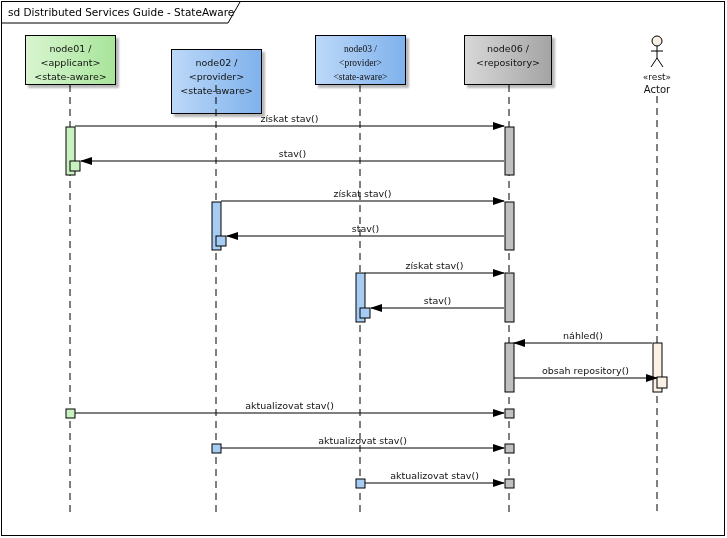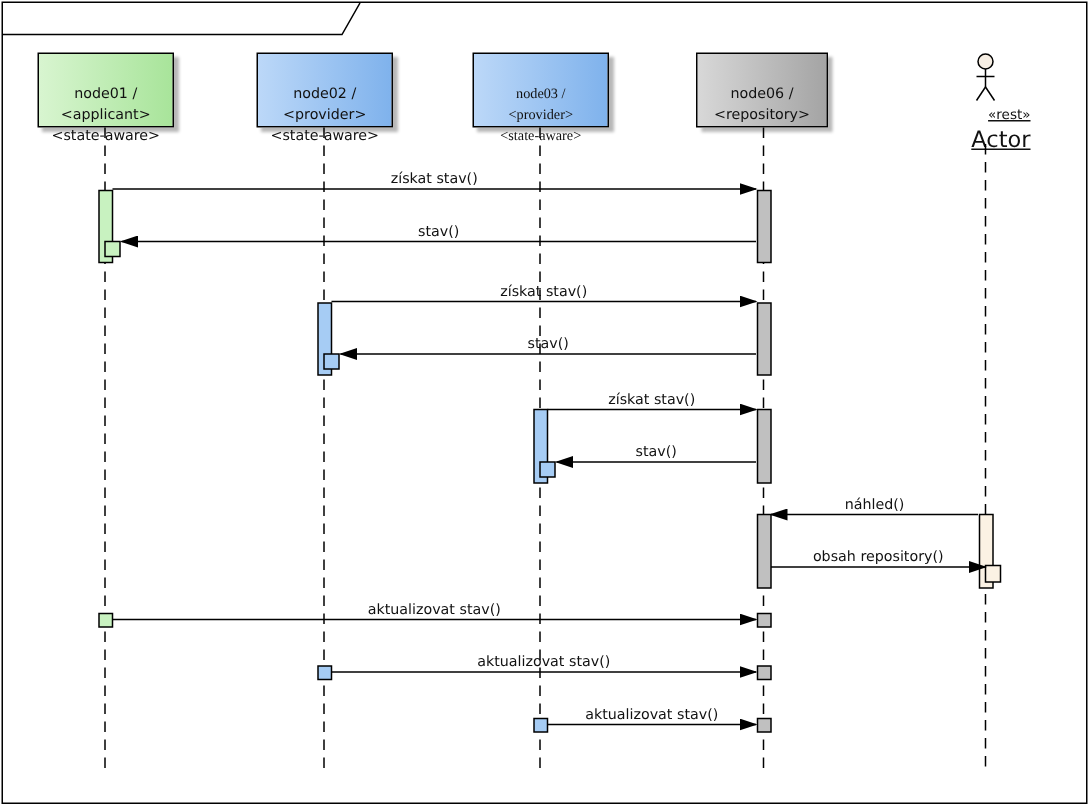--- a/index.html
+++ b/index.html
@@ -4,57 +4,58 @@
 <style>
   html, body { margin: 0; padding: 0; background: #ffffff; }
   body { width: 727px; height: 538px; position: relative; overflow: hidden;
          font-family: "DejaVu Sans", "Liberation Sans", sans-serif; }
   #frame { position: absolute; left: 1px; top: 1px; width: 724px; height: 535px;
            border: 1px solid #000; box-sizing: border-box; }
   #frame-tab { position: absolute; left: 0; top: 0; }
   #frame-title { position: absolute; left: 6px; top: 4px; font-size: 10.5px; color: #000; white-space: nowrap; }
   .node { position: absolute; border: 1px solid #000; box-sizing: border-box;
           box-shadow: 3px 3px 2px #b8b8b8; text-align: center; font-size: 9.5px;
-          line-height: 14px; color: #111; padding-top: 20px; }
+          line-height: 14px; color: #111; padding-top: 6px; }
   .node span { display: block; }
   #diagram-svg { position: absolute; left: 0; top: 0; }
   .msg-label { font-size: 9.5px; fill: #111; font-family: "DejaVu Sans", "Liberation Sans", sans-serif; }
-  .actor-label { position: absolute; text-align: right; font-size: 9px; color: #111; text-decoration: underline; }
+  .actor-label { position: absolute; text-align: center; font-size: 9px; color: #111; }
 </style>
 </head>
 <body>
 
 <div id="frame">
   <svg id="frame-tab" width="240" height="22">
     <path d="M0 21 L226 21 L238 0" fill="none" stroke="#000" stroke-width="1"></path>
   </svg>
+  <div id="frame-title">sd Distributed Services Guide - StateAware</div>
 </div>
 
 <div class="node" id="node-0" style="left: 25px; top: 35px; width: 91px; height: 50px; background: linear-gradient(to right, rgb(216, 245, 208), rgb(168, 228, 154));">
   <span>node01 /</span>
   <span>&lt;applicant&gt;</span>
   <span>&lt;state-aware&gt;</span>
 </div>
-<div class="node" id="node-1" style="left: 171px; top: 35px; width: 91px; height: 50px; background: linear-gradient(to right, rgb(188, 216, 248), rgb(127, 178, 236));">
+<div class="node" id="node-1" style="left: 171px; top: 49px; width: 91px; height: 65px; background: linear-gradient(to right, rgb(188, 216, 248), rgb(127, 178, 236));">
   <span>node02 /</span>
   <span>&lt;provider&gt;</span>
   <span>&lt;state-aware&gt;</span>
 </div>
 <div class="node" id="node-2" style="left: 315px; top: 35px; width: 91px; height: 50px; background: linear-gradient(to right, rgb(188, 216, 248), rgb(127, 178, 236)); font-family: Liberation Serif, serif;">
   <span>node03 /</span>
   <span>&lt;provider&gt;</span>
   <span>&lt;state-aware&gt;</span>
 </div>
 <div class="node" id="node-3" style="left: 464px; top: 35px; width: 88px; height: 50px; background: linear-gradient(to right, rgb(216, 216, 216), rgb(164, 164, 164));">
   <span>node06 /</span>
   <span>&lt;repository&gt;</span>
 </div>
 
 <div class="actor-label" style="left:627px;top:72px;width:60px;">«rest»</div>
-<div class="actor-label" style="left:627px;top:84px;width:60px;font-size:15px;">Actor</div>
+<div class="actor-label" style="left:627px;top:84px;width:60px;font-size:10px;">Actor</div>
 
 <svg id="diagram-svg" width="727" height="538">
   <defs>
     <marker id="arrowhead" markerWidth="12" markerHeight="8" refX="11" refY="4" orient="auto" markerUnits="userSpaceOnUse">
       <path d="M0 0 L12 4 L0 8 Z" fill="#000"></path>
     </marker>
   </defs>
 
   <g stroke="#000" stroke-width="1" fill="none">
     <circle cx="657" cy="41" r="5" fill="#f7efe4"></circle>

